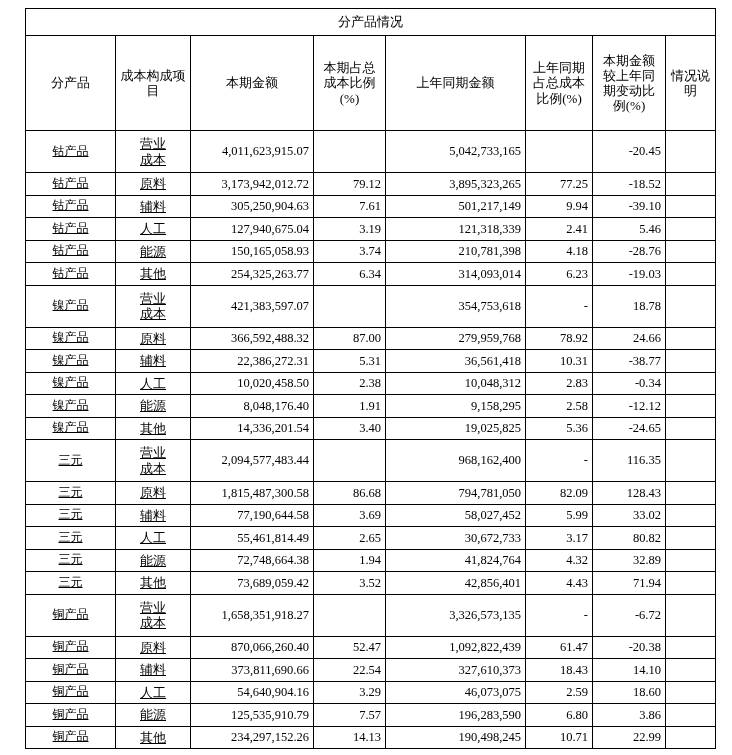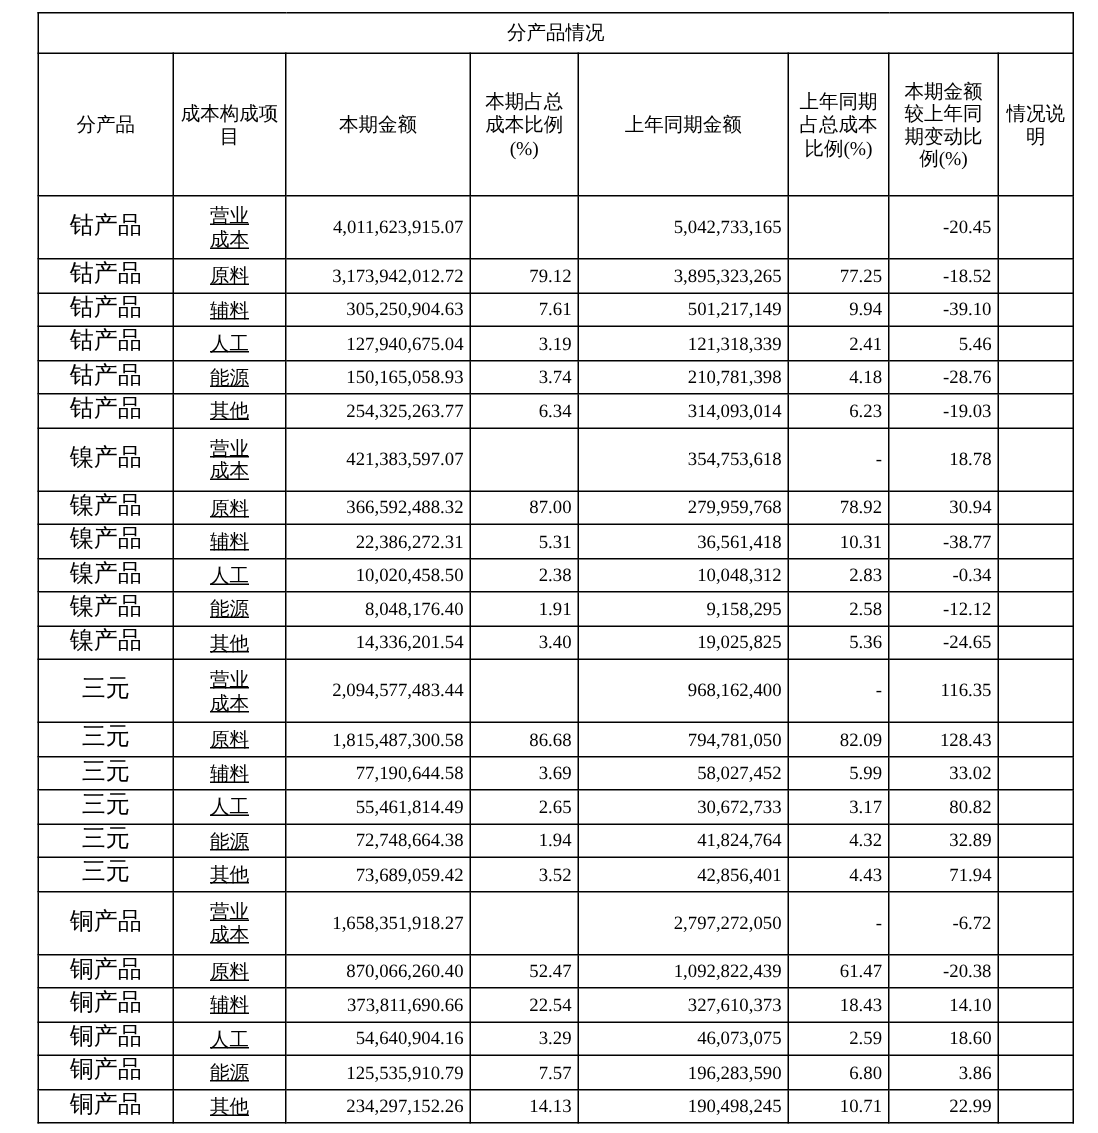--- a/index.html
+++ b/index.html
@@ -65,21 +65,22 @@
     font-size: 13px;
   }
   th.hw {
     
     line-height: 1.2;
   }
 
   
   td.product {
     text-align: center;
-    font-size: 16px;
+    font-size: 12px;
+    text-decoration: underline;
   }
   td.item {
     text-align: center;
     font-size: 13px;
     line-height: 1.16;
     text-decoration: underline;
   }
   td.num {
     text-align: right;
     padding-right: 7px;
@@ -212,21 +213,21 @@
         </tr>
         <tr class="r-single">
           <td class="product">镍产品</td>
           <td class="item">
             <span class="item-stack">原料</span>
           </td>
           <td class="num">366,592,488.32</td>
           <td class="num">87.00</td>
           <td class="num">279,959,768</td>
           <td class="num">78.92</td>
-          <td class="num">30.94</td>
+          <td class="num">24.66</td>
           <td class="note"></td>
         </tr>
         <tr class="r-single">
           <td class="product">镍产品</td>
           <td class="item">
             <span class="item-stack">辅料</span>
           </td>
           <td class="num">22,386,272.31</td>
           <td class="num">5.31</td>
           <td class="num">36,561,418</td>
@@ -344,21 +345,21 @@
           <td class="note"></td>
         </tr>
         <tr class="r-double">
           <td class="product">铜产品</td>
           <td class="item">
             <span class="item-stack">营业
 成本</span>
           </td>
           <td class="num">1,658,351,918.27</td>
           <td class="num"></td>
-          <td class="num">2,797,272,050</td>
+          <td class="num">3,326,573,135</td>
           <td class="num">-</td>
           <td class="num">-6.72</td>
           <td class="note"></td>
         </tr>
         <tr class="r-single">
           <td class="product">铜产品</td>
           <td class="item">
             <span class="item-stack">原料</span>
           </td>
           <td class="num">870,066,260.40</td>

